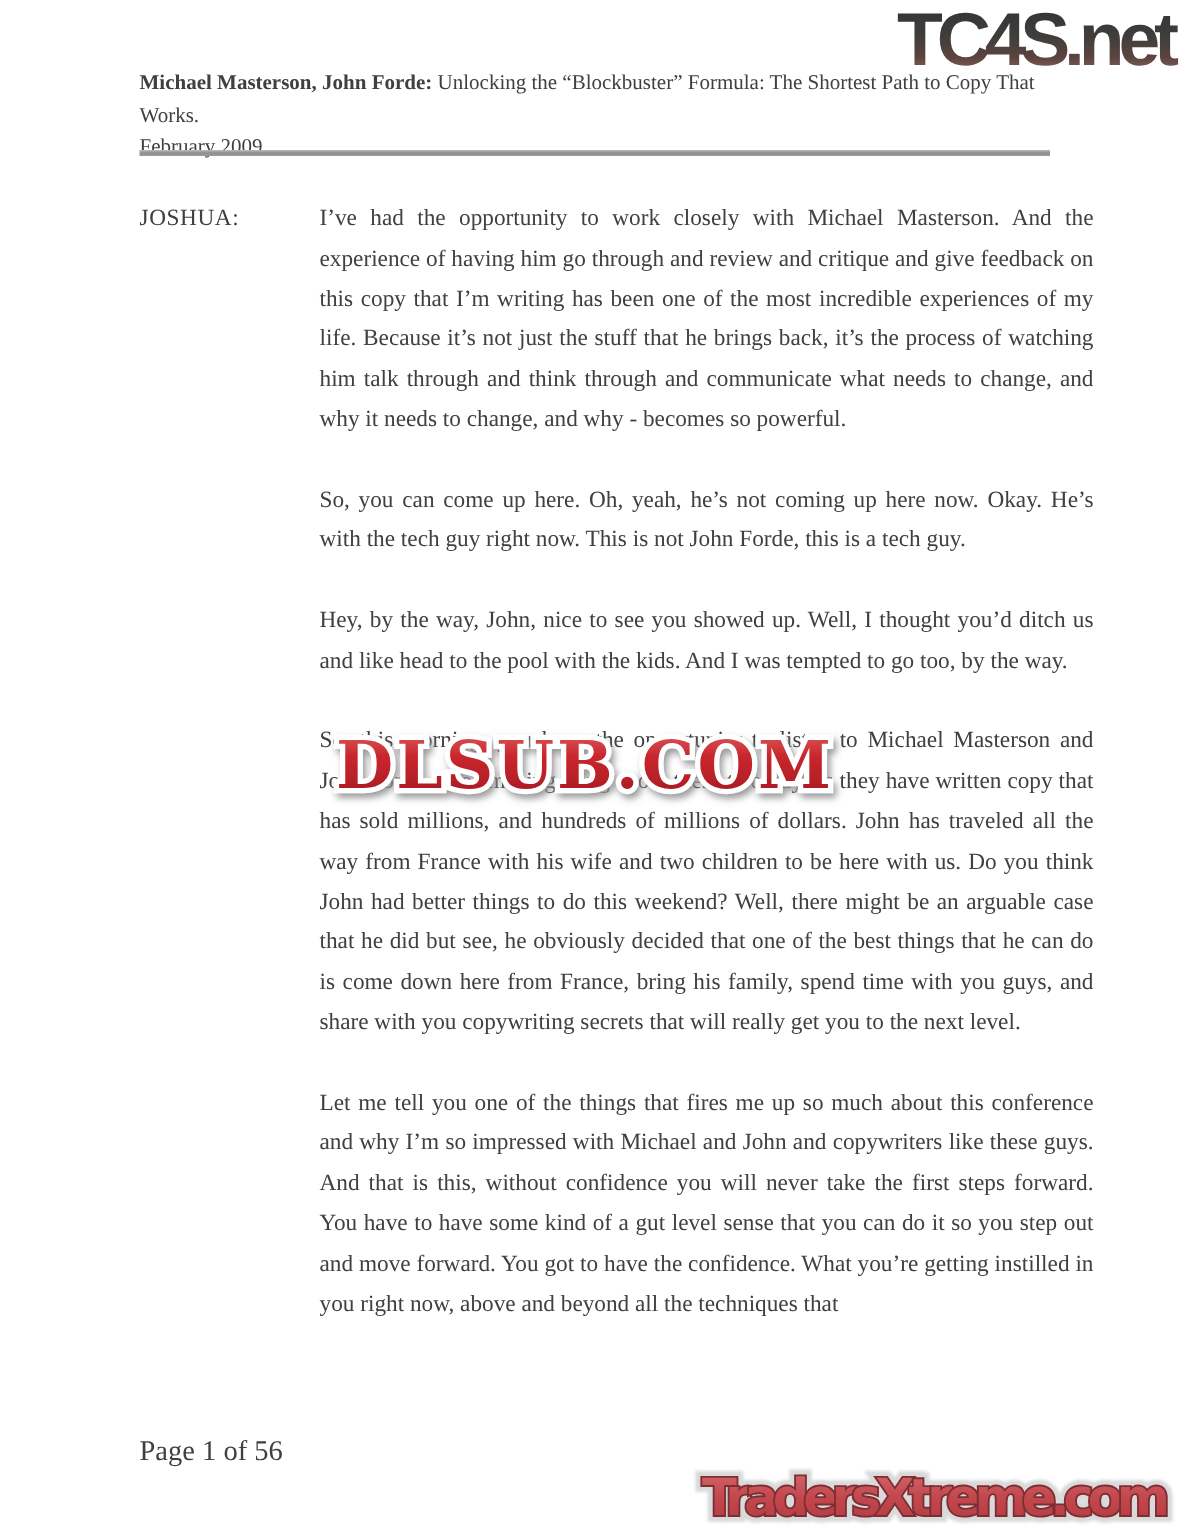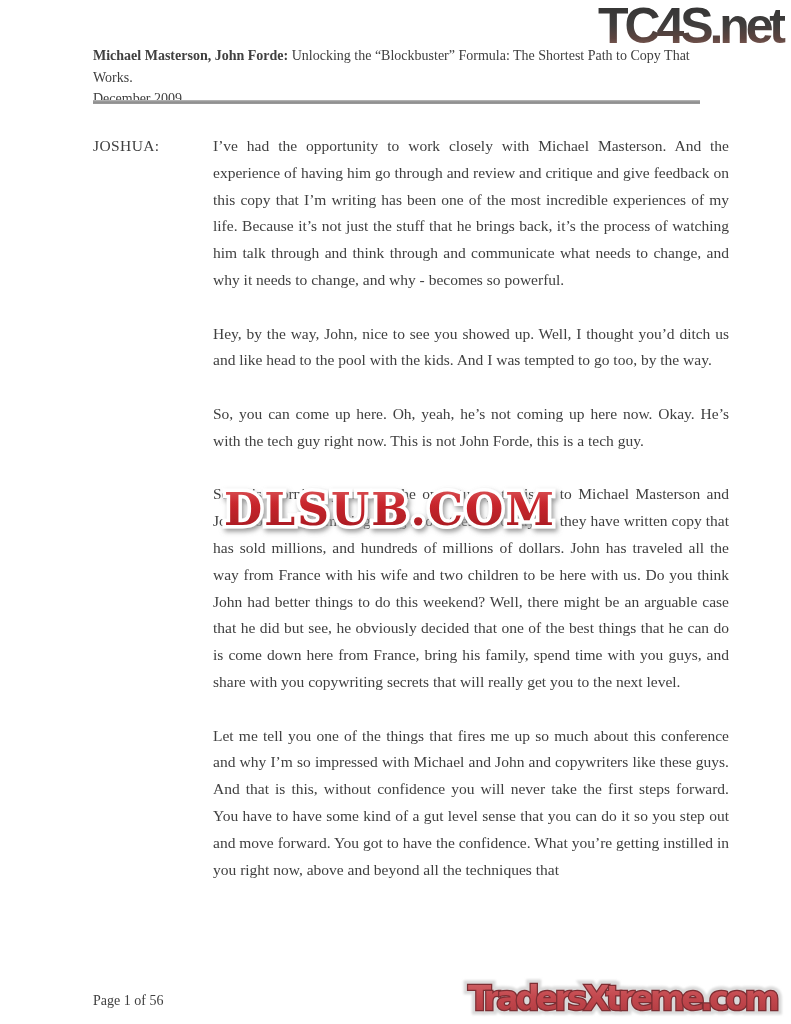--- a/index.html
+++ b/index.html
@@ -36,21 +36,21 @@
   .paragraphs p {
     margin:0 0 26.8px 0;
     font-size:15.5px; line-height:26.8px;
     text-align:justify;
   }
 
   
   .watermark { position:absolute; left:206px; top:474px; width:366px; height:72px; }
 
   
-  .page-number { position:absolute; left:93px; top:957px; font-size:14px;margin-top:36px; }
+  .page-number { position:absolute; left:93px; top:957px; font-size:19px; }
   .tx-logo { position:absolute; left:458px; top:974px; width:332px; height:50px; }
 
   svg text { user-select:none; }
 </style>
 </head>
 <body>
 
 <div class="page">
 
   <svg class="tc4s-logo" viewBox="0 0 198 50" xmlns="http://www.w3.org/2000/svg">
@@ -60,30 +60,30 @@
         <stop offset="48%" stop-color="#403e3d"></stop>
         <stop offset="72%" stop-color="#5c443f"></stop>
         <stop offset="100%" stop-color="#a1746b"></stop>
       </linearGradient>
     </defs>
     <text x="99" y="43" text-anchor="middle" font-family="Liberation Sans, sans-serif" font-weight="bold" font-size="50" textLength="188" lengthAdjust="spellingAndGlyphs" fill="url(#topGrad)">TC4S.net</text>
   </svg>
 
   <div class="header-block">
     <span class="header-authors">Michael Masterson, John Forde:</span><span> Unlocking the “Blockbuster” Formula: The Shortest Path to Copy That Works.</span>
-    <div>December 2009</div>
+    <div>February 2009</div>
   </div>
   <div class="header-divider"></div>
 
   <div class="transcript">
     <div class="speaker">JOSHUA:</div>
     <div class="paragraphs">
       <p>I’ve had the opportunity to work closely with Michael Masterson. And the experience of having him go through and review and critique and give feedback on this copy that I’m writing has been one of the most incredible experiences of my life. Because it’s not just the stuff that he brings back, it’s the process of watching him talk through and think through and communicate what needs to change, and why it needs to change, and why - becomes so powerful.</p>
+      <p>So, you can come up here. Oh, yeah, he’s not coming up here now. Okay. He’s with the tech guy right now. This is not John Forde, this is a tech guy.</p>
       <p>Hey, by the way, John, nice to see you showed up. Well, I thought you’d ditch us and like head to the pool with the kids. And I was tempted to go too, by the way.</p>
-      <p>So, you can come up here. Oh, yeah, he’s not coming up here now. Okay. He’s with the tech guy right now. This is not John Forde, this is a tech guy.</p>
       <p>So, this morning, you have the opportunity to listen to Michael Masterson and John Forde. The amazing thing about these two guys is they have written copy that has sold millions, and hundreds of millions of dollars. John has traveled all the way from France with his wife and two children to be here with us. Do you think John had better things to do this weekend? Well, there might be an arguable case that he did but see, he obviously decided that one of the best things that he can do is come down here from France, bring his family, spend time with you guys, and share with you copywriting secrets that will really get you to the next level.</p>
       <p>Let me tell you one of the things that fires me up so much about this conference and why I’m so impressed with Michael and John and copywriters like these guys. And that is this, without confidence you will never take the first steps forward. You have to have some kind of a gut level sense that you can do it so you step out and move forward. You got to have the confidence. What you’re getting instilled in you right now, above and beyond all the techniques that</p>
     </div>
   </div>
 
   <svg class="watermark" viewBox="0 0 366 72" xmlns="http://www.w3.org/2000/svg">
     <defs>
       <linearGradient id="wmGrad" x1="0" y1="0" x2="0" y2="1">
         <stop offset="0%" stop-color="#de6163"></stop>
         <stop offset="38%" stop-color="#c9262d"></stop>

